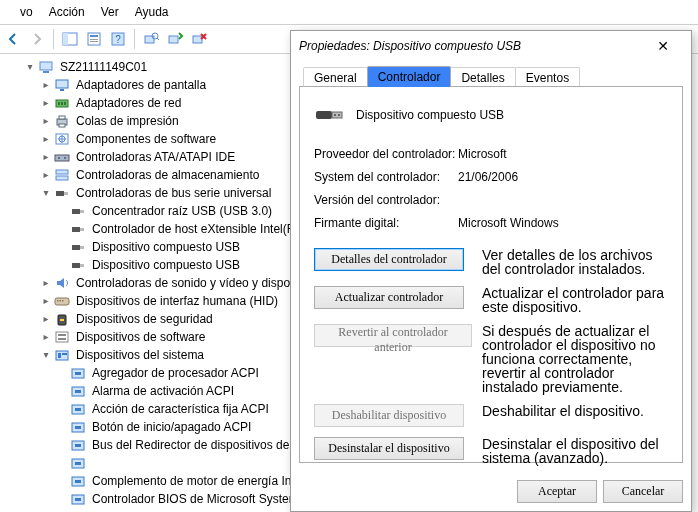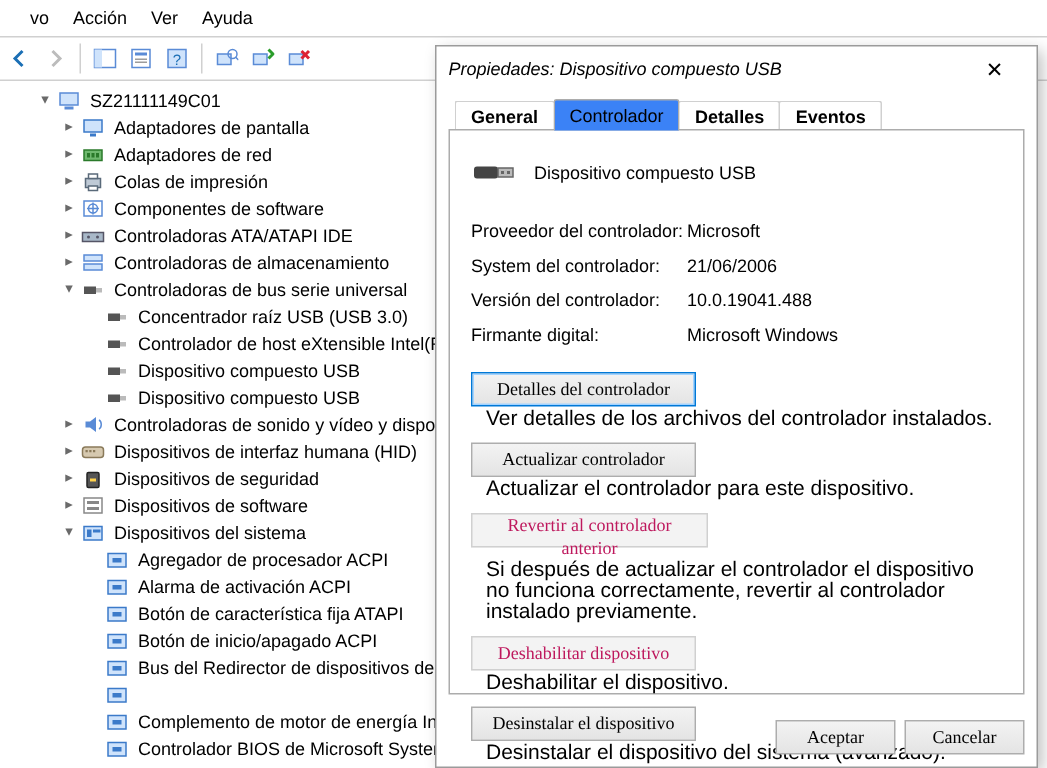--- a/index.html
+++ b/index.html
@@ -22,37 +22,37 @@
   .ind3{padding-left:48px;}
   
   .dlg{position:absolute;left:290px;top:30px;width:400px;height:480px;background:#fff;border:1px solid #9b9b9b;box-shadow:3px 3px 10px rgba(0,0,0,.25);}
   .dlg-title{height:30px;display:flex;align-items:center;padding:0 8px;font-size:12px;}
   .dlg-title .t{flex:1;font-style:italic;}
   .dlg-close{width:40px;height:30px;display:flex;align-items:center;justify-content:center;font-size:14px;font-family:Arial;}
   .dlg-body{position:absolute;top:34px;left:8px;right:8px;bottom:8px;}
   
   .tabs{display:flex;align-items:flex-end;height:22px;position:relative;padding-left:4px;}
   .tab{padding:3px 10px;border:1px solid #acacac;border-bottom:none;background:#fff;margin-right:-1px;font-size:12px;position:relative;cursor:default;border-radius:2px 2px 0 0;}
-  .tab.inactive{background:#fff;border-color:#d0d0d0;top:1px;font-weight:bold;}
+  .tab.inactive{background:#fff;border-color:#d0d0d0;top:1px;}
   .tab.active{background:#3b82f6;z-index:2;}
   .tabpage{border:1px solid #acacac;position:absolute;top:21px;left:0;right:0;bottom:40px;padding:14px 14px 6px 14px;background:#fff;}
   
   .hdr{display:flex;align-items:center;margin-bottom:18px;}
   .hdr .ic{width:32px;height:28px;margin-right:10px;}
   .kv{display:flex;margin-bottom:9px;}
   .kv .k{width:144px;}
   .kv .v{flex:1;}
   
   .actions{margin-top:18px;}
-  .actrow{display:flex;margin-bottom:10px;flex-direction:column;}
+  .actrow{display:flex;margin-bottom:10px;}
   .actrow .btncol{width:158px;}
   .actrow .desc{flex:1;padding-left:10px;font-size:14px;line-height:14px;}
   .winbtn{min-width:150px;height:23px;border:1px solid #adadad;background:linear-gradient(#f3f3f3,#e4e4e4);font:12px "Segoe UI";padding:0 8px;cursor:default;}
   .winbtn.focus{border:1px solid #0078d7;box-shadow:inset 0 0 0 1px #a3d3ff;}
-  .winbtn:disabled{color:#be185d;background:#f3f3f3;border-color:#d0d0d0;text-align:center;}
+  .winbtn:disabled{color:#737373;background:#f3f3f3;border-color:#d0d0d0;text-align:center;}
   
   .dlg-buttons{position:absolute;bottom:0;right:0;display:flex;gap:6px;padding:6px 0 0 0;}
   .dlg-buttons .winbtn{min-width:80px;}
   
   svg{display:block}
 </style>
 </head>
 <body>
 
 <div class="menubar">
@@ -292,21 +292,21 @@
         </span>
         <span class="lbl">Alarma de activación ACPI</span>
       </div>
       <div class="row ind3">
         <span class="tw"></span>
         <span class="ic">
           <svg viewBox="0 0 16 16" width="16" height="16">
             <use href="#i-sys"></use>
           </svg>
         </span>
-        <span class="lbl">Botón de característica fija ATAPI</span>
+        <span class="lbl">Acción de característica fija ACPI</span>
       </div>
       <div class="row ind3">
         <span class="tw"></span>
         <span class="ic">
           <svg viewBox="0 0 16 16" width="16" height="16">
             <use href="#i-sys"></use>
           </svg>
         </span>
         <span class="lbl">Botón de inicio/apagado ACPI</span>
       </div>
@@ -377,21 +377,20 @@
           <div class="kv">
             <div class="k">Proveedor del controlador:</div>
             <div class="v">Microsoft</div>
           </div>
           <div class="kv">
             <div class="k">System del controlador:</div>
             <div class="v">21/06/2006</div>
           </div>
           <div class="kv">
             <div class="k">Versión del controlador:</div>
-            <div class="v">10.0.19041.488</div>
           </div>
           <div class="kv">
             <div class="k">Firmante digital:</div>
             <div class="v">Microsoft Windows</div>
           </div>
         </div>
       <div class="actions" id="action-rows">
           <div class="actrow">
             <div class="btncol"><button class="winbtn focus">Detalles del controlador</button></div>
             <div class="desc">Ver detalles de los archivos del controlador instalados.</div>

